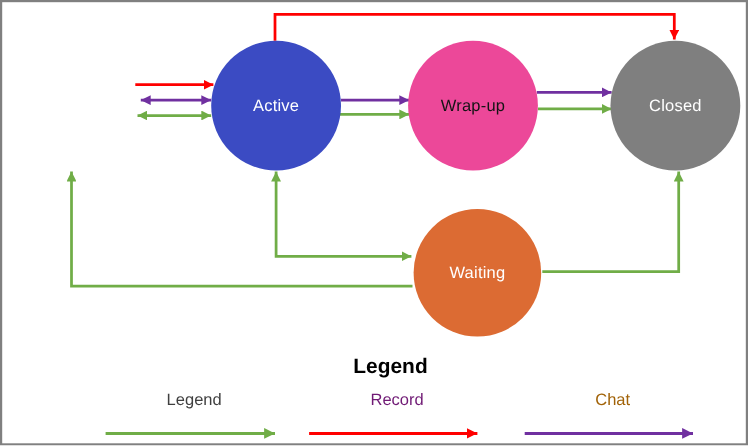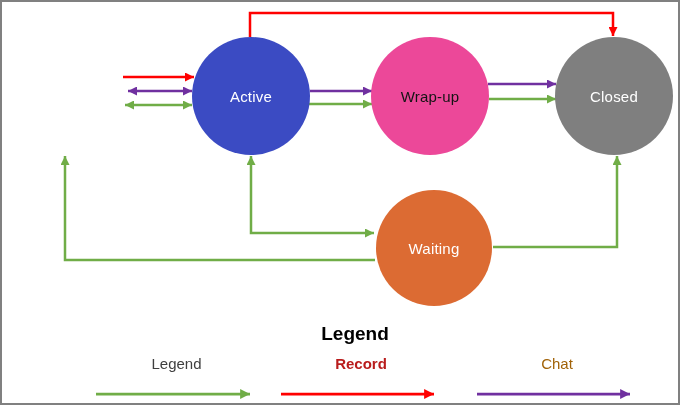--- a/index.html
+++ b/index.html
@@ -74,21 +74,21 @@
     <div class="legend-title">Legend</div>
 
     <div class="legend-item" style="left:93px;width:163px;">
       <span class="legend-label" style="color: rgb(63, 63, 63);">Legend</span>
       <svg class="legend-arrow" height="12">
         <line x1="1" y1="6" x2="155" y2="6" stroke-width="2.75" stroke="#70AD47" marker-end="url(#arr-channel)"></line>
       </svg>
     </div>
 
     <div class="legend-item" style="left:278px;width:162px;">
-      <span class="legend-label" style="color: #b91c1c; font-weight: bold;">Record</span>
+      <span class="legend-label" style="color: #701a75;">Record</span>
       <svg class="legend-arrow" height="12">
         <line x1="1" y1="6" x2="154" y2="6" stroke-width="2.75" stroke="#FF0000" marker-end="url(#arr-record)"></line>
       </svg>
     </div>
 
     <div class="legend-item" style="left:474px;width:162px;">
       <span class="legend-label" style="color: #a16207;">Chat</span>
       <svg class="legend-arrow" height="12">
         <line x1="1" y1="6" x2="154" y2="6" stroke-width="2.75" stroke="#7030A0" marker-end="url(#arr-chat)"></line>
       </svg>

